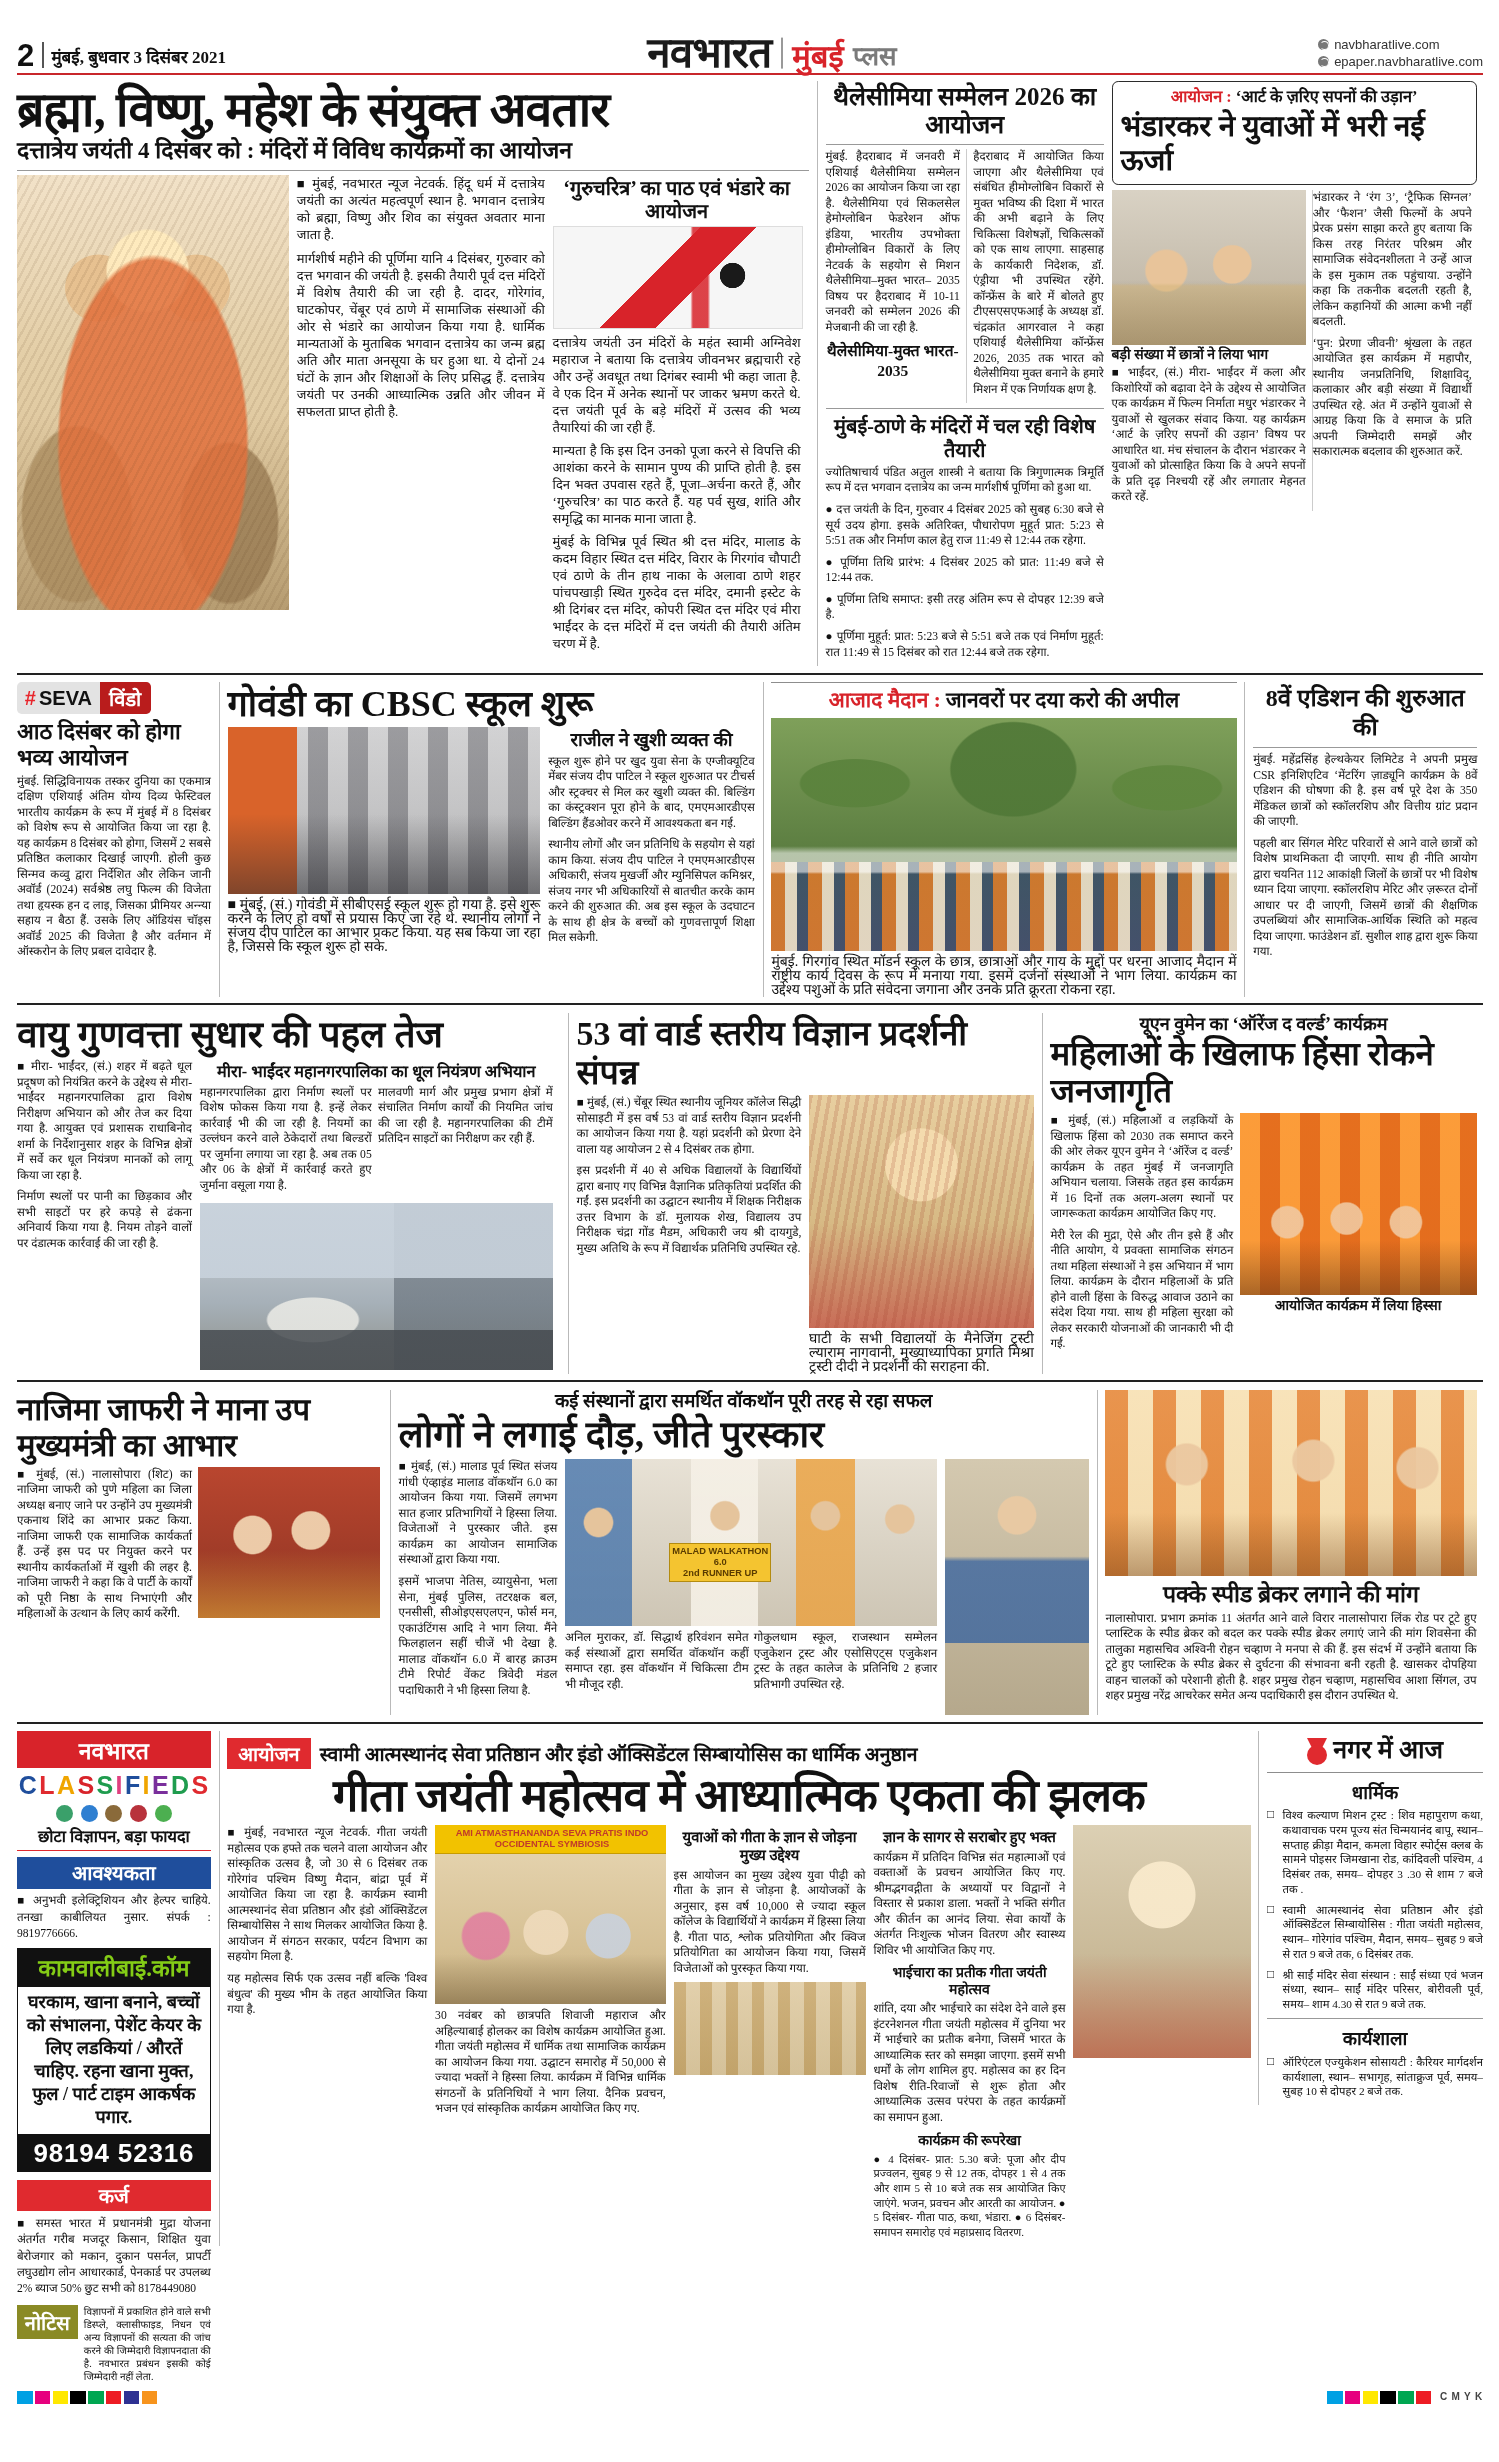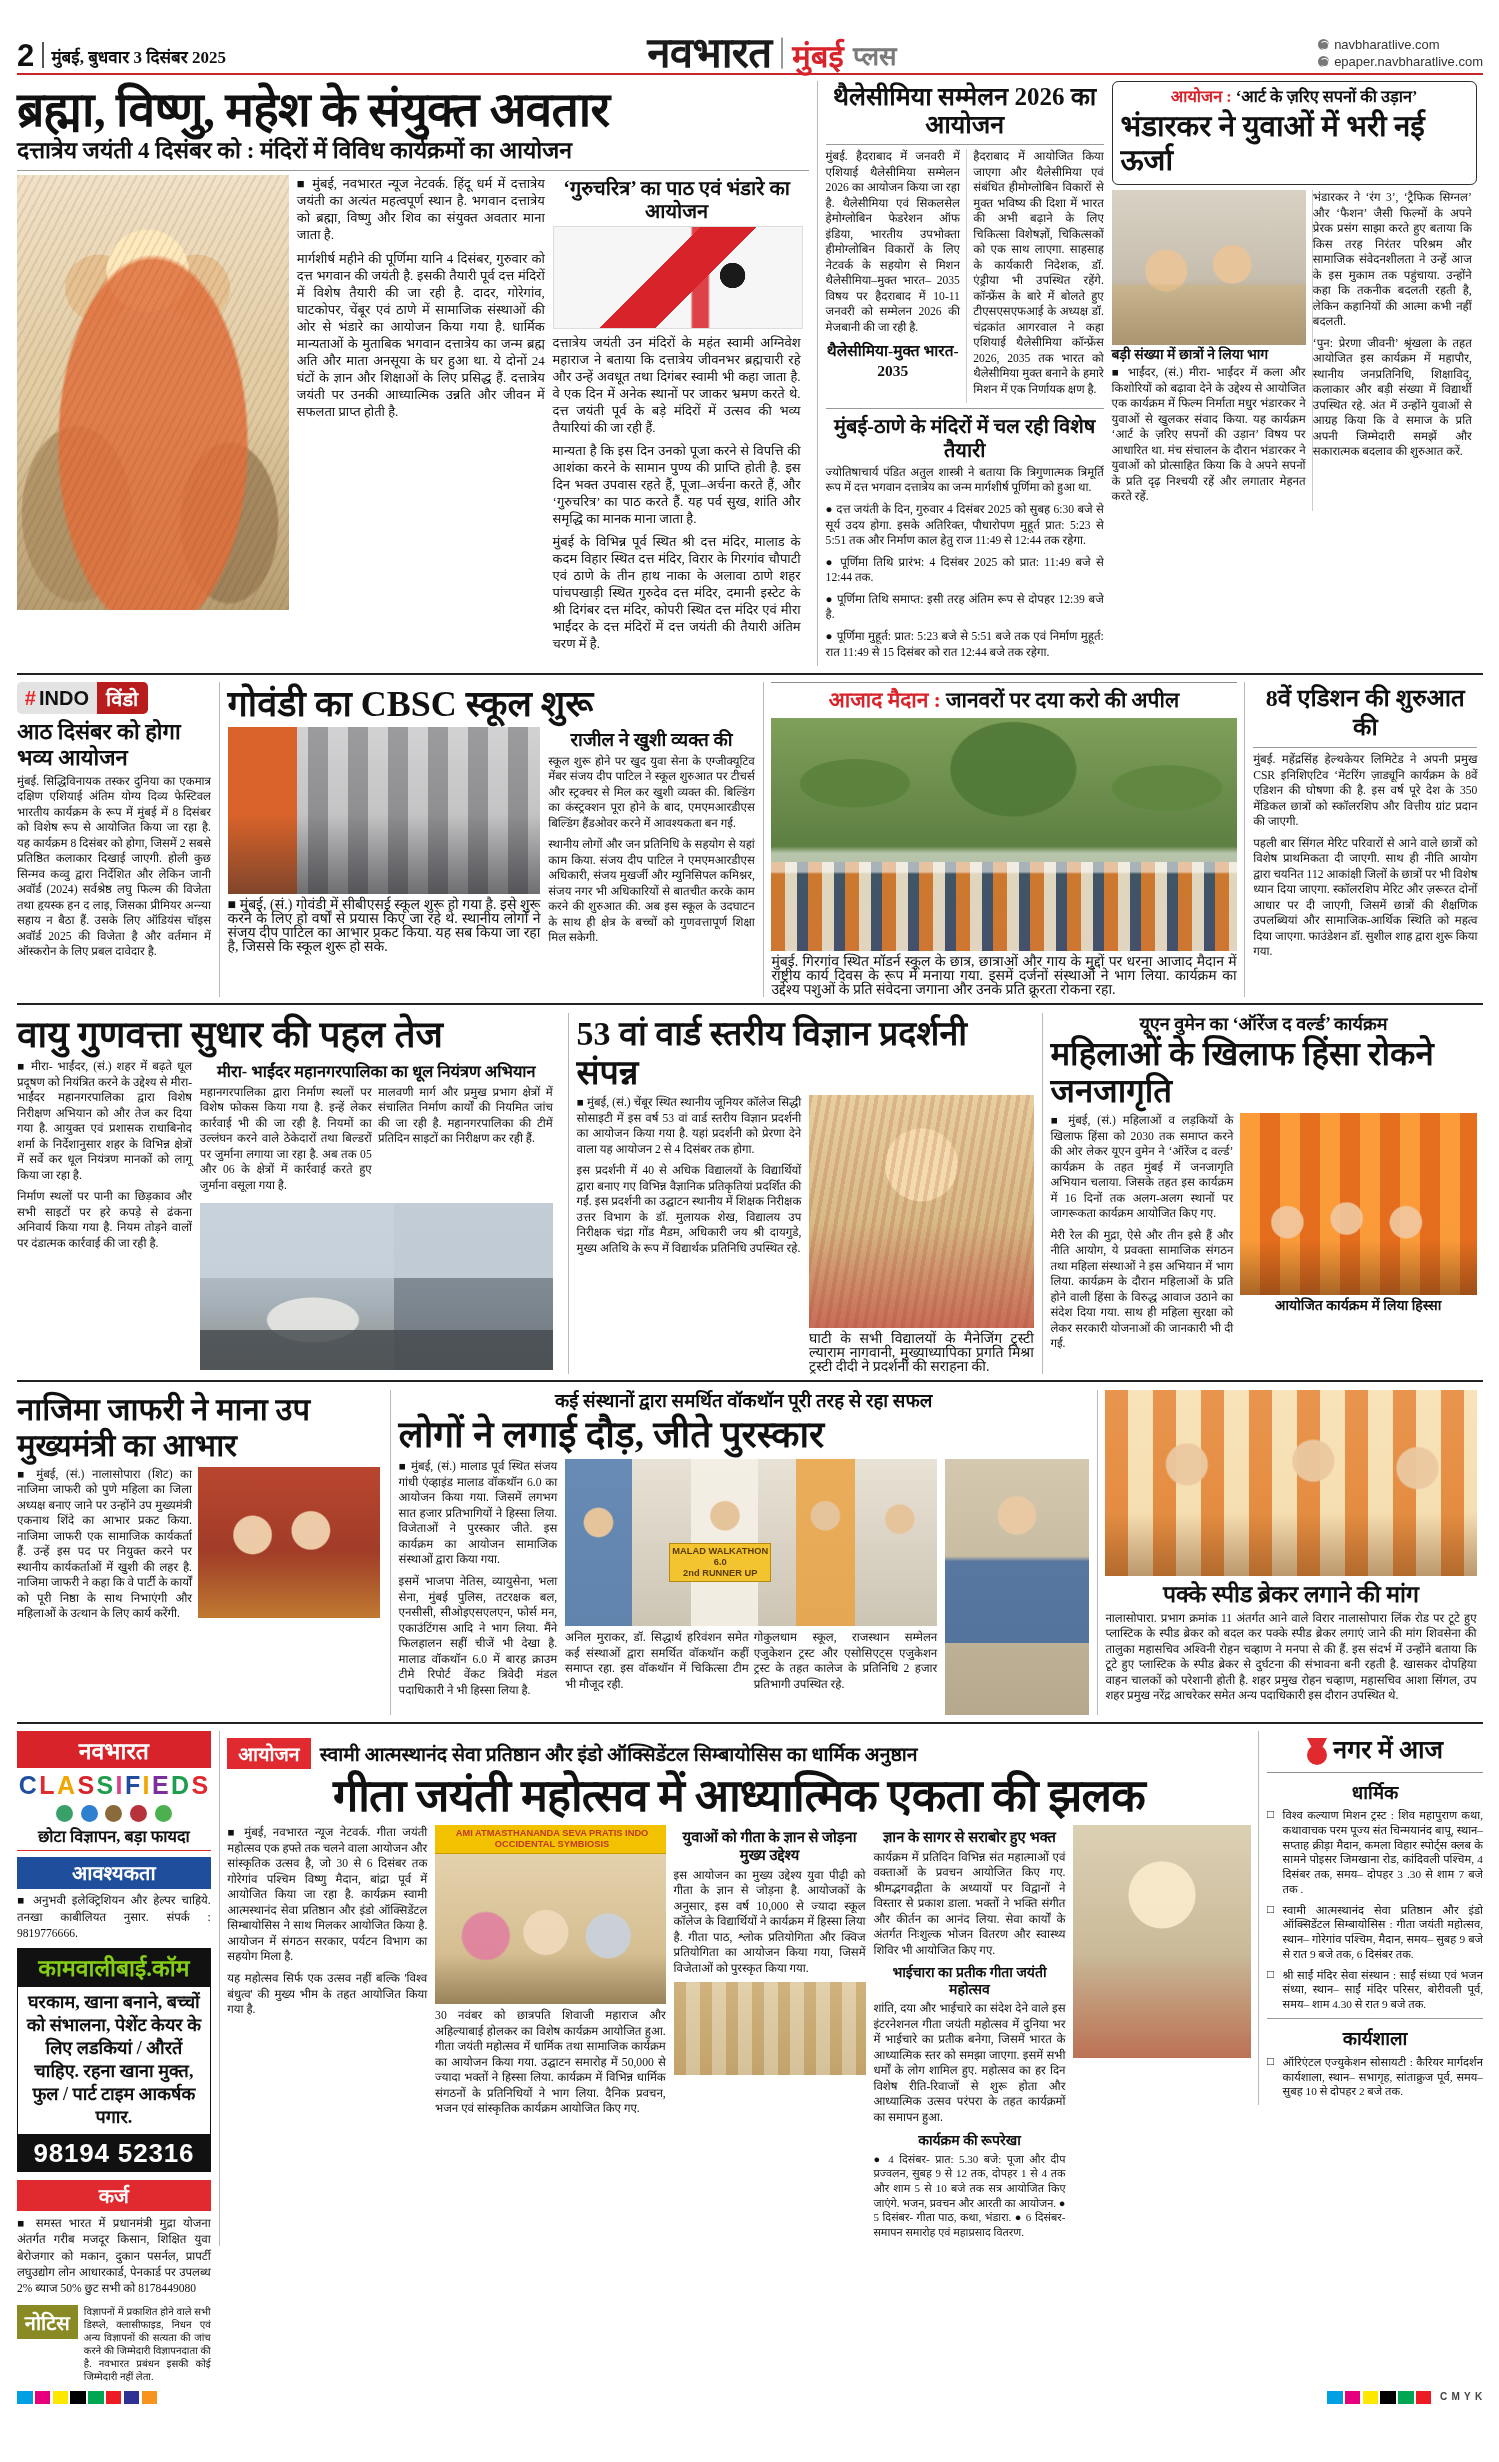--- a/index.html
+++ b/index.html
@@ -93,21 +93,21 @@
 </head>
 <body>
 
 <div class="page">
 <div class="inner">
 
   <div class="masthead">
     <div class="mh-left">
       <span class="mh-pageno">2</span>
       <span class="mh-divider"></span>
-      <span class="mh-dateline">मुंबई, बुधवार 3 दिसंबर 2025</span>
+      <span class="mh-dateline">मुंबई, बुधवार 3 दिसंबर 2021</span>
     </div>
     <div class="mh-center">
       <span class="mh-logo">नवभारत</span>
       <span class="mh-bar"></span>
       <span class="mh-sub1">मुंबई</span>
       <span class="mh-sub2">प्लस</span>
     </div>
     <div class="mh-right">
       <div class="u">
             <span class="globe"></span>
@@ -212,21 +212,21 @@
   </div>
 
   <div class="hr-thick"></div>
 
   <div class="row">
 
     <div class="col" style="width:194px;">
       <div class="newsbadge">
         <span class="nb-a">
           <span class="hash">#</span>
-          <span>INDO</span>
+          <span>SEVA</span>
         </span>
         <span class="nb-b">विंडो</span>
       </div>
       <h3 class="hl" style="font-size:22px;line-height:26px;margin-top:4.7px;">आठ दिसंबर को होगा भव्य आयोजन</h3>
       <p class="body" style="font-size:11.6px;line-height:15.5px;">मुंबई. सिद्धिविनायक तस्कर दुनिया का एकमात्र दक्षिण एशियाई अंतिम योग्य दिव्य फेस्टिवल भारतीय कार्यक्रम के रूप में मुंबई में 8 दिसंबर को विशेष रूप से आयोजित किया जा रहा है. यह कार्यक्रम 8 दिसंबर को होगा, जिसमें 2 सबसे प्रतिष्ठित कलाकार दिखाई जाएगी. होली कुछ सिन्मव कव्वु द्वारा निर्देशित और लेकिन जानी अवॉर्ड (2024) सर्वश्रेष्ठ लघु फिल्म की विजेता तथा हृयस्क हन द लाइ, जिसका प्रीमियर अन्न्या सहाय न बैठा हैं. उसके लिए ऑडियंस चॉइस अवॉर्ड 2025 की विजेता है और वर्तमान में ऑस्करोन के लिए प्रबल दावेदार है.</p>
     </div>
 
     <div class="col vsep" style="width:536px;">
       <h2 class="hl hl-c" style="font-size:36px;line-height:40px;">गोवंडी का CBSC स्कूल शुरू</h2>
       <div style="display:flex;gap:7.8px;margin-top:3.1px;">

